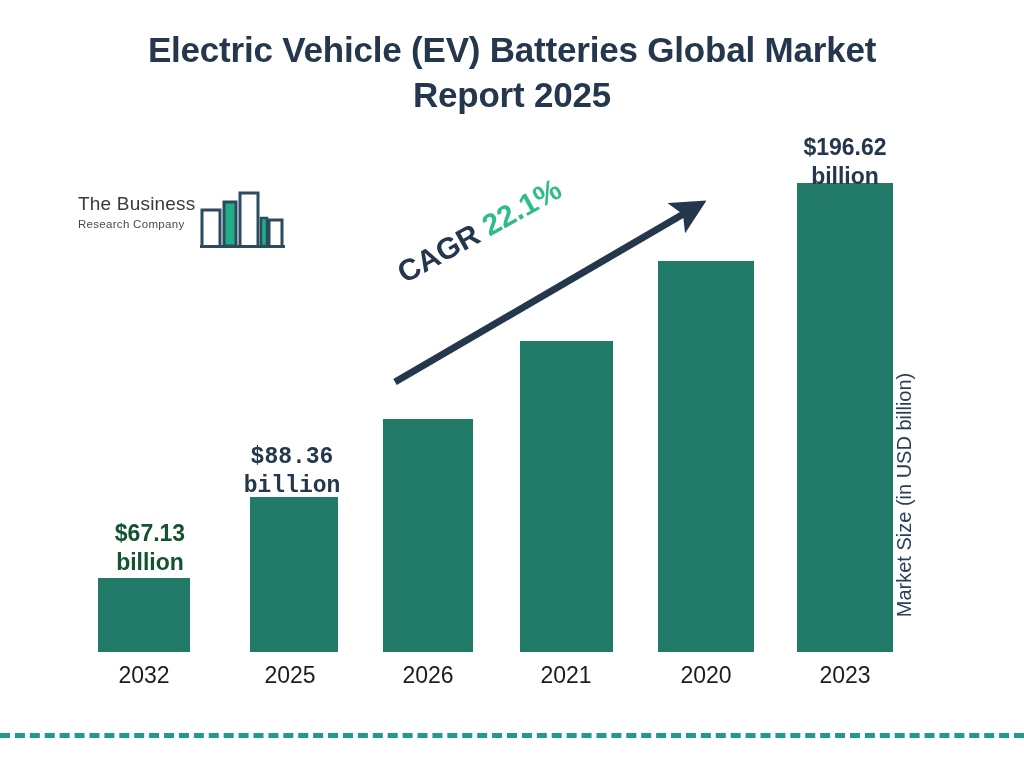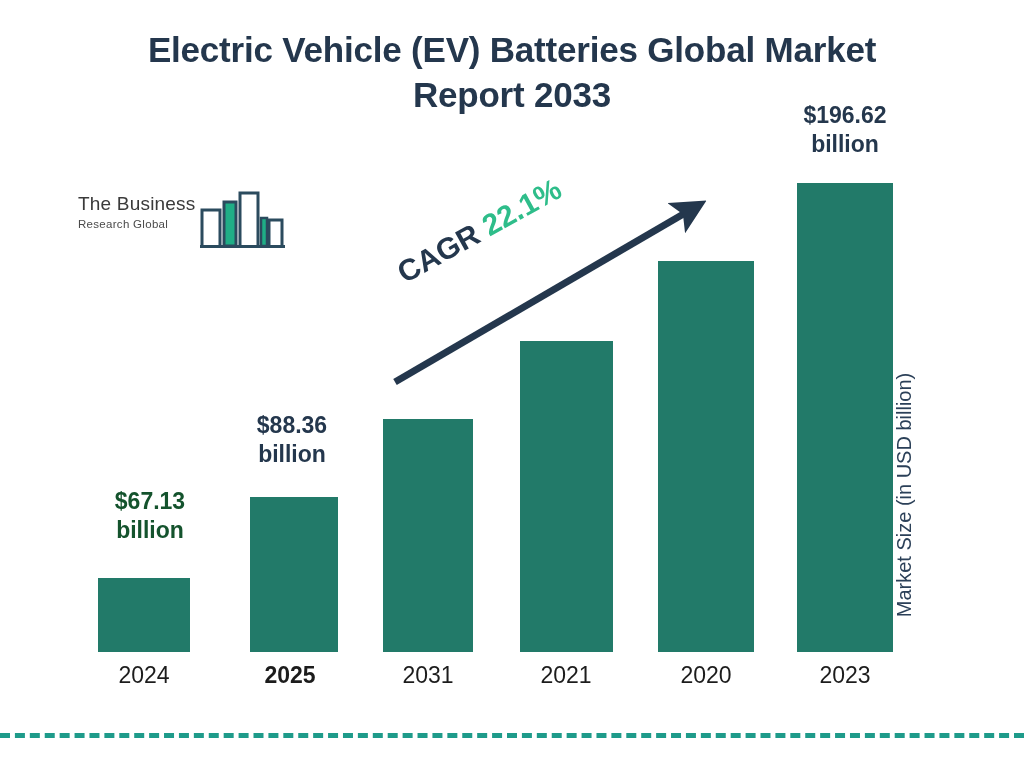--- a/index.html
+++ b/index.html
@@ -82,20 +82,21 @@
     position: absolute;
     background: #227a69;
   }
   .bar-value {
     position: absolute;
     text-align: center;
     font-size: 23px;
     font-weight: bold;
     color: #24374d;
     line-height: 1.28;
+    margin-top: 32px;
   }
   .x-tick {
     position: absolute;
     text-align: center;
     font-size: 23px;
     color: #1c1c1c;
     top: 662px;
   }
 
   
@@ -141,26 +142,26 @@
     width: 1024px;
     height: 0;
     border-top: 5px dashed #1e9b8a;
   }
 </style>
 </head>
 <body>
 
 <div id="page">
 
-  <div id="chart-title">Electric Vehicle (EV) Batteries Global Market Report 2033</div>
+  <div id="chart-title">Electric Vehicle (EV) Batteries Global Market Report 2025</div>
 
   <div id="logo">
     <div id="logo-text">
       <div id="logo-line1">The Business</div>
-      <div id="logo-line2">Research Global</div>
+      <div id="logo-line2">Research Company</div>
     </div>
     <svg id="logo-mark" viewBox="0 0 85 62">
       <polyline points="2,58 2,22 20,22 20,58" fill="none" stroke="#2b4b5e" stroke-width="3"></polyline>
       <rect x="24" y="14" width="12" height="44" fill="#1fae86" stroke="#2b4b5e" stroke-width="3"></rect>
       <polyline points="40,58 40,5 58,5 58,58" fill="none" stroke="#2b4b5e" stroke-width="3"></polyline>
       <rect x="61" y="30" width="6" height="28" fill="#1fae86" stroke="#2b4b5e" stroke-width="2.5"></rect>
       <polyline points="69,58 69,32 82,32 82,58" fill="none" stroke="#2b4b5e" stroke-width="3"></polyline>
       <line x1="0" y1="58.5" x2="85" y2="58.5" stroke="#2b4b5e" stroke-width="3"></line>
     </svg>
   </div>
@@ -171,32 +172,32 @@
     <div class="bar" style="left: 250px; width: 88px; top: 497px; height: 155px; background: rgb(34, 122, 105);"></div>
     <div class="bar" style="left: 383px; width: 90px; top: 419px; height: 233px; background: rgb(34, 122, 105);"></div>
     <div class="bar" style="left: 520px; width: 93px; top: 341px; height: 311px; background: rgb(34, 122, 105);"></div>
     <div class="bar" style="left: 658px; width: 96px; top: 261px; height: 391px; background: rgb(34, 122, 105);"></div>
     <div class="bar" style="left: 797px; width: 96px; top: 183px; height: 469px; background: rgb(34, 122, 105);"></div>
 
     <div class="bar-value" style="left: 90px; top: 487px; width: 120px; color: #14532d;">
       <div>$67.13</div>
       <div>billion</div>
     </div>
-    <div class="bar-value" style="left: 232px; top: 411px; width: 120px; color: rgb(36, 55, 77);">
+    <div class="bar-value" style="left: 232px; top: 411px; width: 120px; color: rgb(36, 55, 77); font-family: Liberation Mono, monospace;">
       <div>$88.36</div>
       <div>billion</div>
     </div>
     <div class="bar-value" style="left: 775px; top: 101px; width: 140px; color: rgb(36, 55, 77);">
       <div>$196.62</div>
       <div>billion</div>
     </div>
 
-    <div class="x-tick" style="left: 88px; width: 112px; color: rgb(28, 28, 28);">2024</div>
-    <div class="x-tick" style="left: 234px; width: 112px; color: rgb(28, 28, 28); font-weight: bold;">2025</div>
-    <div class="x-tick" style="left: 372px; width: 112px; color: rgb(28, 28, 28);">2031</div>
+    <div class="x-tick" style="left: 88px; width: 112px; color: rgb(28, 28, 28);">2032</div>
+    <div class="x-tick" style="left: 234px; width: 112px; color: rgb(28, 28, 28);">2025</div>
+    <div class="x-tick" style="left: 372px; width: 112px; color: rgb(28, 28, 28);">2026</div>
     <div class="x-tick" style="left: 510px; width: 112px; color: rgb(28, 28, 28);">2021</div>
     <div class="x-tick" style="left: 650px; width: 112px; color: rgb(28, 28, 28);">2020</div>
     <div class="x-tick" style="left: 789px; width: 112px; color: rgb(28, 28, 28);">2023</div>
   </div>
 
   <svg id="cagr-arrow" viewBox="0 0 340 210">
     <defs>
       <marker id="arrowhead" markerWidth="5" markerHeight="5" refX="2.6" refY="2.5" orient="auto">
         <path d="M0,0 L5,2.5 L0,5 L1.1,2.5 Z" fill="#24374d"></path>
       </marker>

